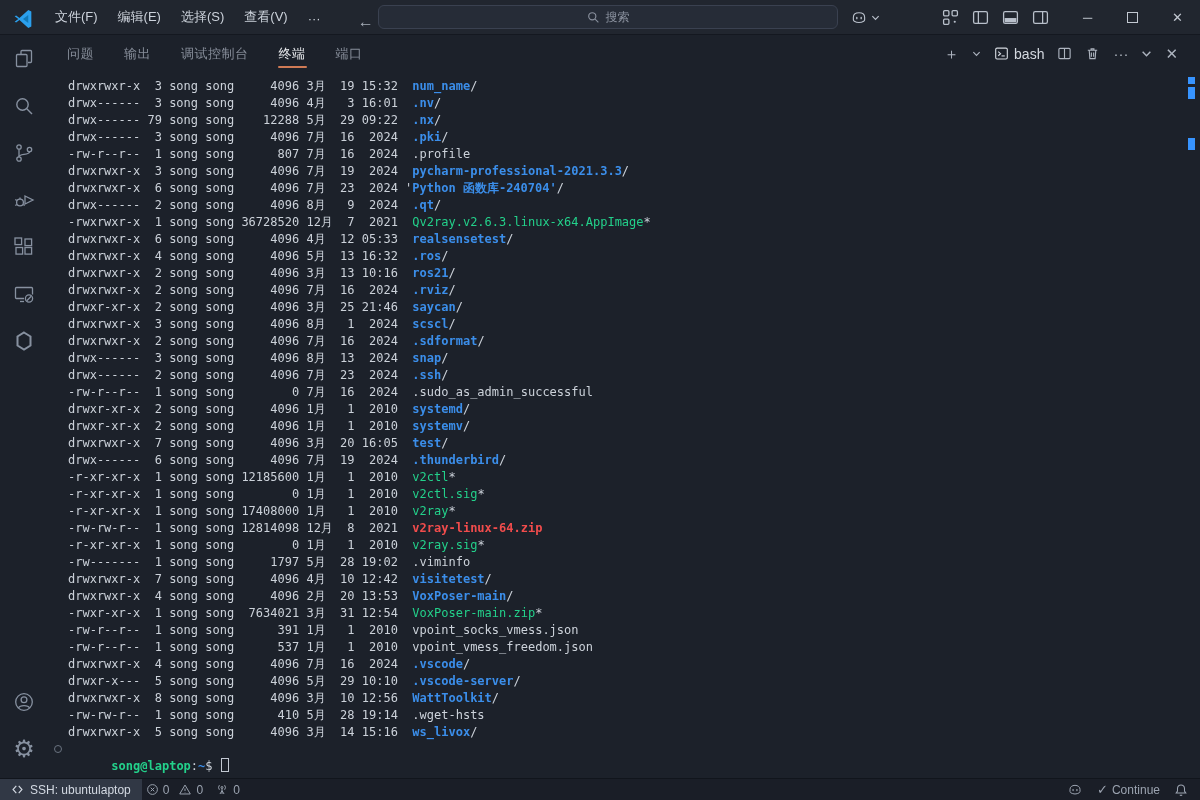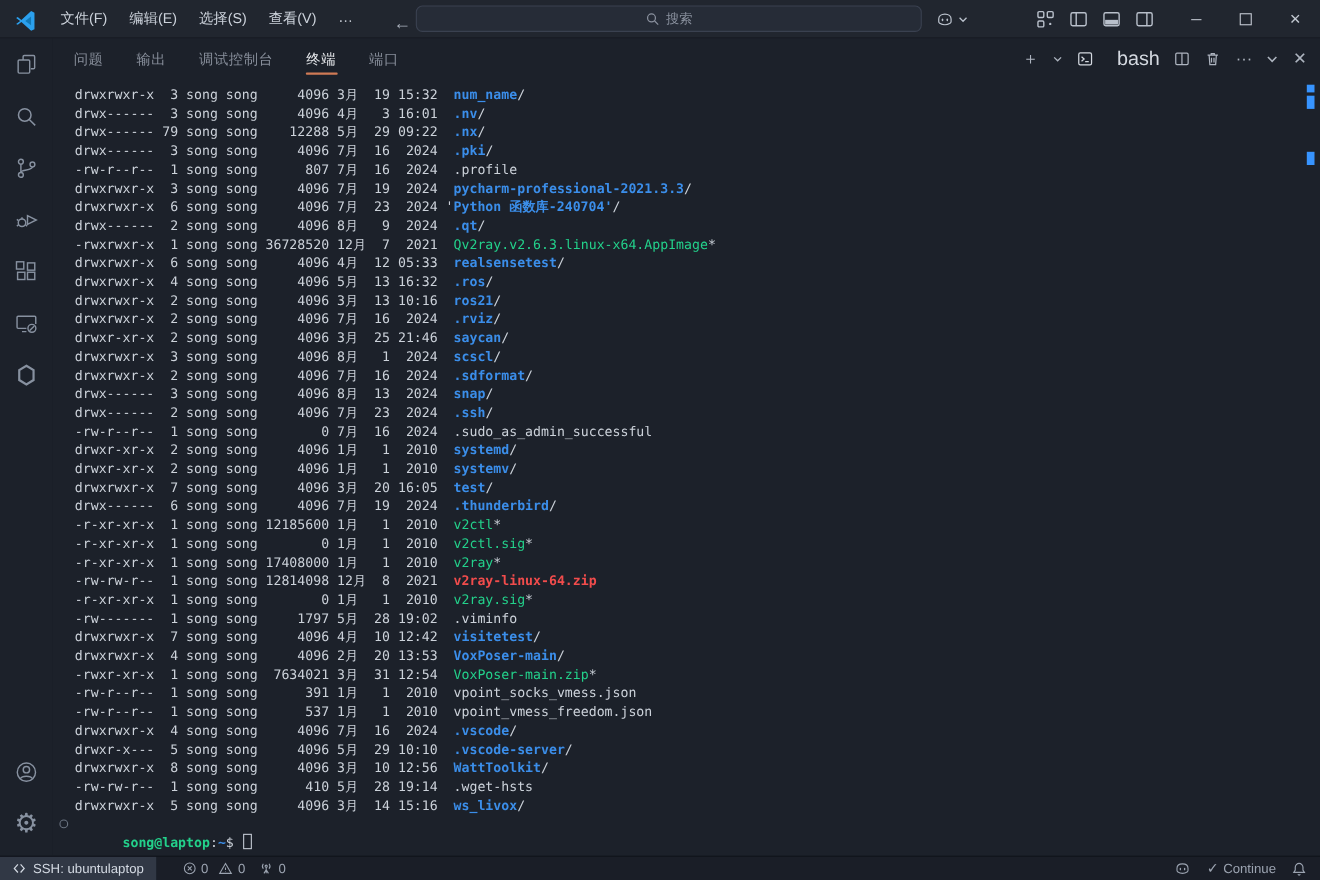--- a/index.html
+++ b/index.html
@@ -44,31 +44,31 @@
   .ab-bottom{ margin-top:auto; display:flex; flex-direction:column; align-items:center; padding-bottom:6px; }
   .ab-item{ width:48px; height:47px; display:flex; align-items:center; justify-content:center; color:#8791a0; }
   .gear-glyph{ font-size:24px; line-height:1; }
 
   
   .panel{
     position:absolute; left:48px; top:35px; right:0; bottom:22px;
     background:#1c212a; display:flex; flex-direction:column;
   }
   .panel-header{
-    height:37px; display:flex; align-items:center; padding:0 12px 0 18px; flex:none;
+    height:37px; display:flex; align-items:center; padding:0 22px 0 18px; flex:none;
   }
   .panel-tabs{ display:flex; gap:28px; }
   .ptab{ font-size:13px; color:#878e9a; padding:9px 1px; position:relative; letter-spacing:.5px; }
   .ptab.active{ color:#e8eaed; }
   .ptab.active::after{
     content:""; position:absolute; left:0; right:0; bottom:4px; height:2px;
     background:var(--accent,#cf7a55); border-radius:1px;
   }
   .panel-actions{ margin-left:auto; display:flex; align-items:center; gap:13px; color:#adb4bf; }
-  .shell-chip{ display:flex; align-items:center; gap:21px; color:#d4d9e0; font-size:18px; }
+  .shell-chip{ display:flex; align-items:center; gap:5px; color:#d4d9e0; font-size:14px; }
   .pa-glyph{ font-size:15px; line-height:1; color:#adb4bf; }
 
   
   .terminal{
     position:relative; flex:1; padding:6px 0 0 20px; overflow:hidden;
     font-family:"DejaVu Sans Mono", monospace; font-size:12px; line-height:17px;
     color:#ccd2da;
   }
   .trow{ white-space:pre; height:17px; }
   .fn-dir{ color:var(--dir,#3b8eea); font-weight:bold; }
@@ -89,21 +89,21 @@
   .ov-mark{ position:absolute; right:5px; width:7px; background:#3794ff; }
 
   
   .statusbar{
     position:absolute; left:0; right:0; bottom:0; height:22px;
     background:#1a1e27; border-top:1px solid #11151c;
     display:flex; align-items:center; font-size:12px; color:#9ba3b0;
   }
   .sb-remote{
     height:22px; background:#313845; color:#d3d9e2; display:flex; align-items:center;
-    gap:6px; padding:0 11px; margin-right:24px;
+    gap:6px; padding:0 11px; margin-right:4px;
   }
   .sb-item{ display:flex; align-items:center; gap:4px; margin-right:12px; }
   .sb-right{ margin-left:auto; display:flex; align-items:center; gap:14px; padding-right:12px; }
   .sb-glyph{ font-size:13px; line-height:1; }
 </style>
 </head>
 <body>
 
 <div class="titlebar">
   <div class="tb-left">

